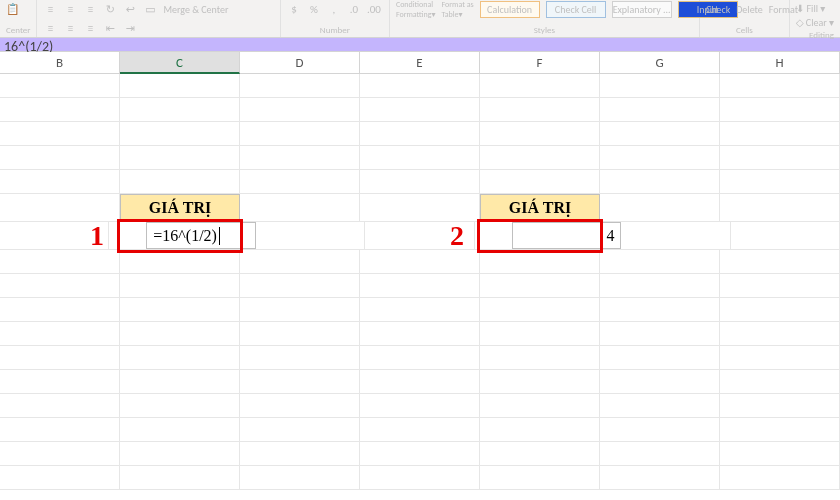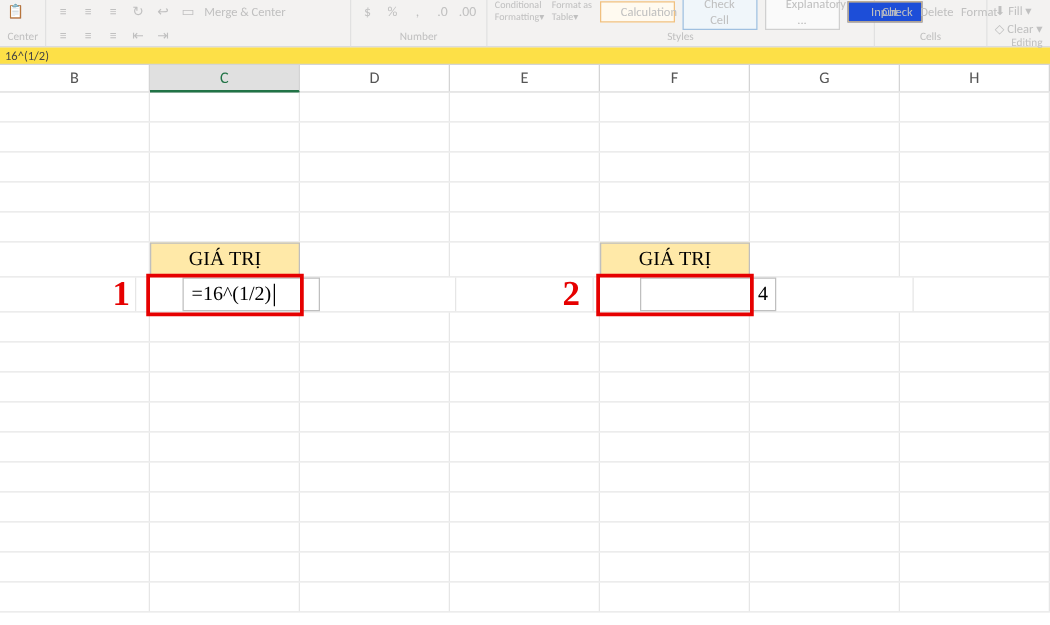--- a/index.html
+++ b/index.html
@@ -26,36 +26,36 @@
     border-right: 1px solid #e1e1e1;
     display: flex;
     flex-direction: column;
     justify-content: space-between;
     padding: 2px 6px;
   }
   .ribbon-group-row { display: flex; gap: 6px; align-items: center; height: 14px; }
   .ribbon-group-label { text-align: center; font-size: 9px; color: #c0c0c0; }
   .faded-icon { width: 14px; height: 14px; color:#c0c0c0; display:flex; align-items:center; justify-content:center; font-size:11px; }
   .faded-text { color: #c0c0c0; font-size: 10px; white-space:nowrap; }
-  .style-box { border:1px solid #d0d0d0; padding:1px 16px; font-size:10px; color:#c0c0c0; min-width:60px; text-align:center; }
+  .style-box { border:1px solid #d0d0d0; padding:1px 0; font-size:10px; color:#c0c0c0; min-width:60px; text-align:center; }
   .style-box.orange { border-color:#f0c080; background:#fffaf0; }
   .style-box.blue { border-color:#a0c0e0; background:#f0f6fa; }
   .style-box.grey { border-color:#d0d0d0; background:#fafafa; }
   .style-box.fill { background:#1d4ed8; border-color:#e0c080; }
   .editing-group { margin-left:auto;align-items:flex-end; }
   
   .formula-bar {
     height: 14px;
     border-bottom: 1px solid #d4d4d4;
     display:flex;
     align-items:flex-start;
     padding: 0 4px;
-    font-size:10px;
+    font-size:14px;
     color:#444;
-    background:#fde047;
+    background:#c4b5fd;
   }
   
   .grid { position: relative; }
   .col-headers {
     display:flex;
     height: 22px;
     background:#fff;
     border-bottom:1px solid #d4d4d4;
   }
   .col-header {
@@ -78,21 +78,21 @@
     align-items:center;
     padding:0 4px;
     font-size:14px;
     color:#000;
     position:relative;
   }
   
   .header-cell {
     background:#ffe9a8;
     border:1px solid #bfbfbf;
-    font-weight:normal;
+    font-weight:bold;
     font-size:16px;
     color:#000;
     justify-content:center;
     font-family: 'Times New Roman', serif;
   }
   .value-cell {
     border:1px solid #bfbfbf;
     font-family: 'Times New Roman', serif;
     font-size:16px;
     padding: 0 6px;

